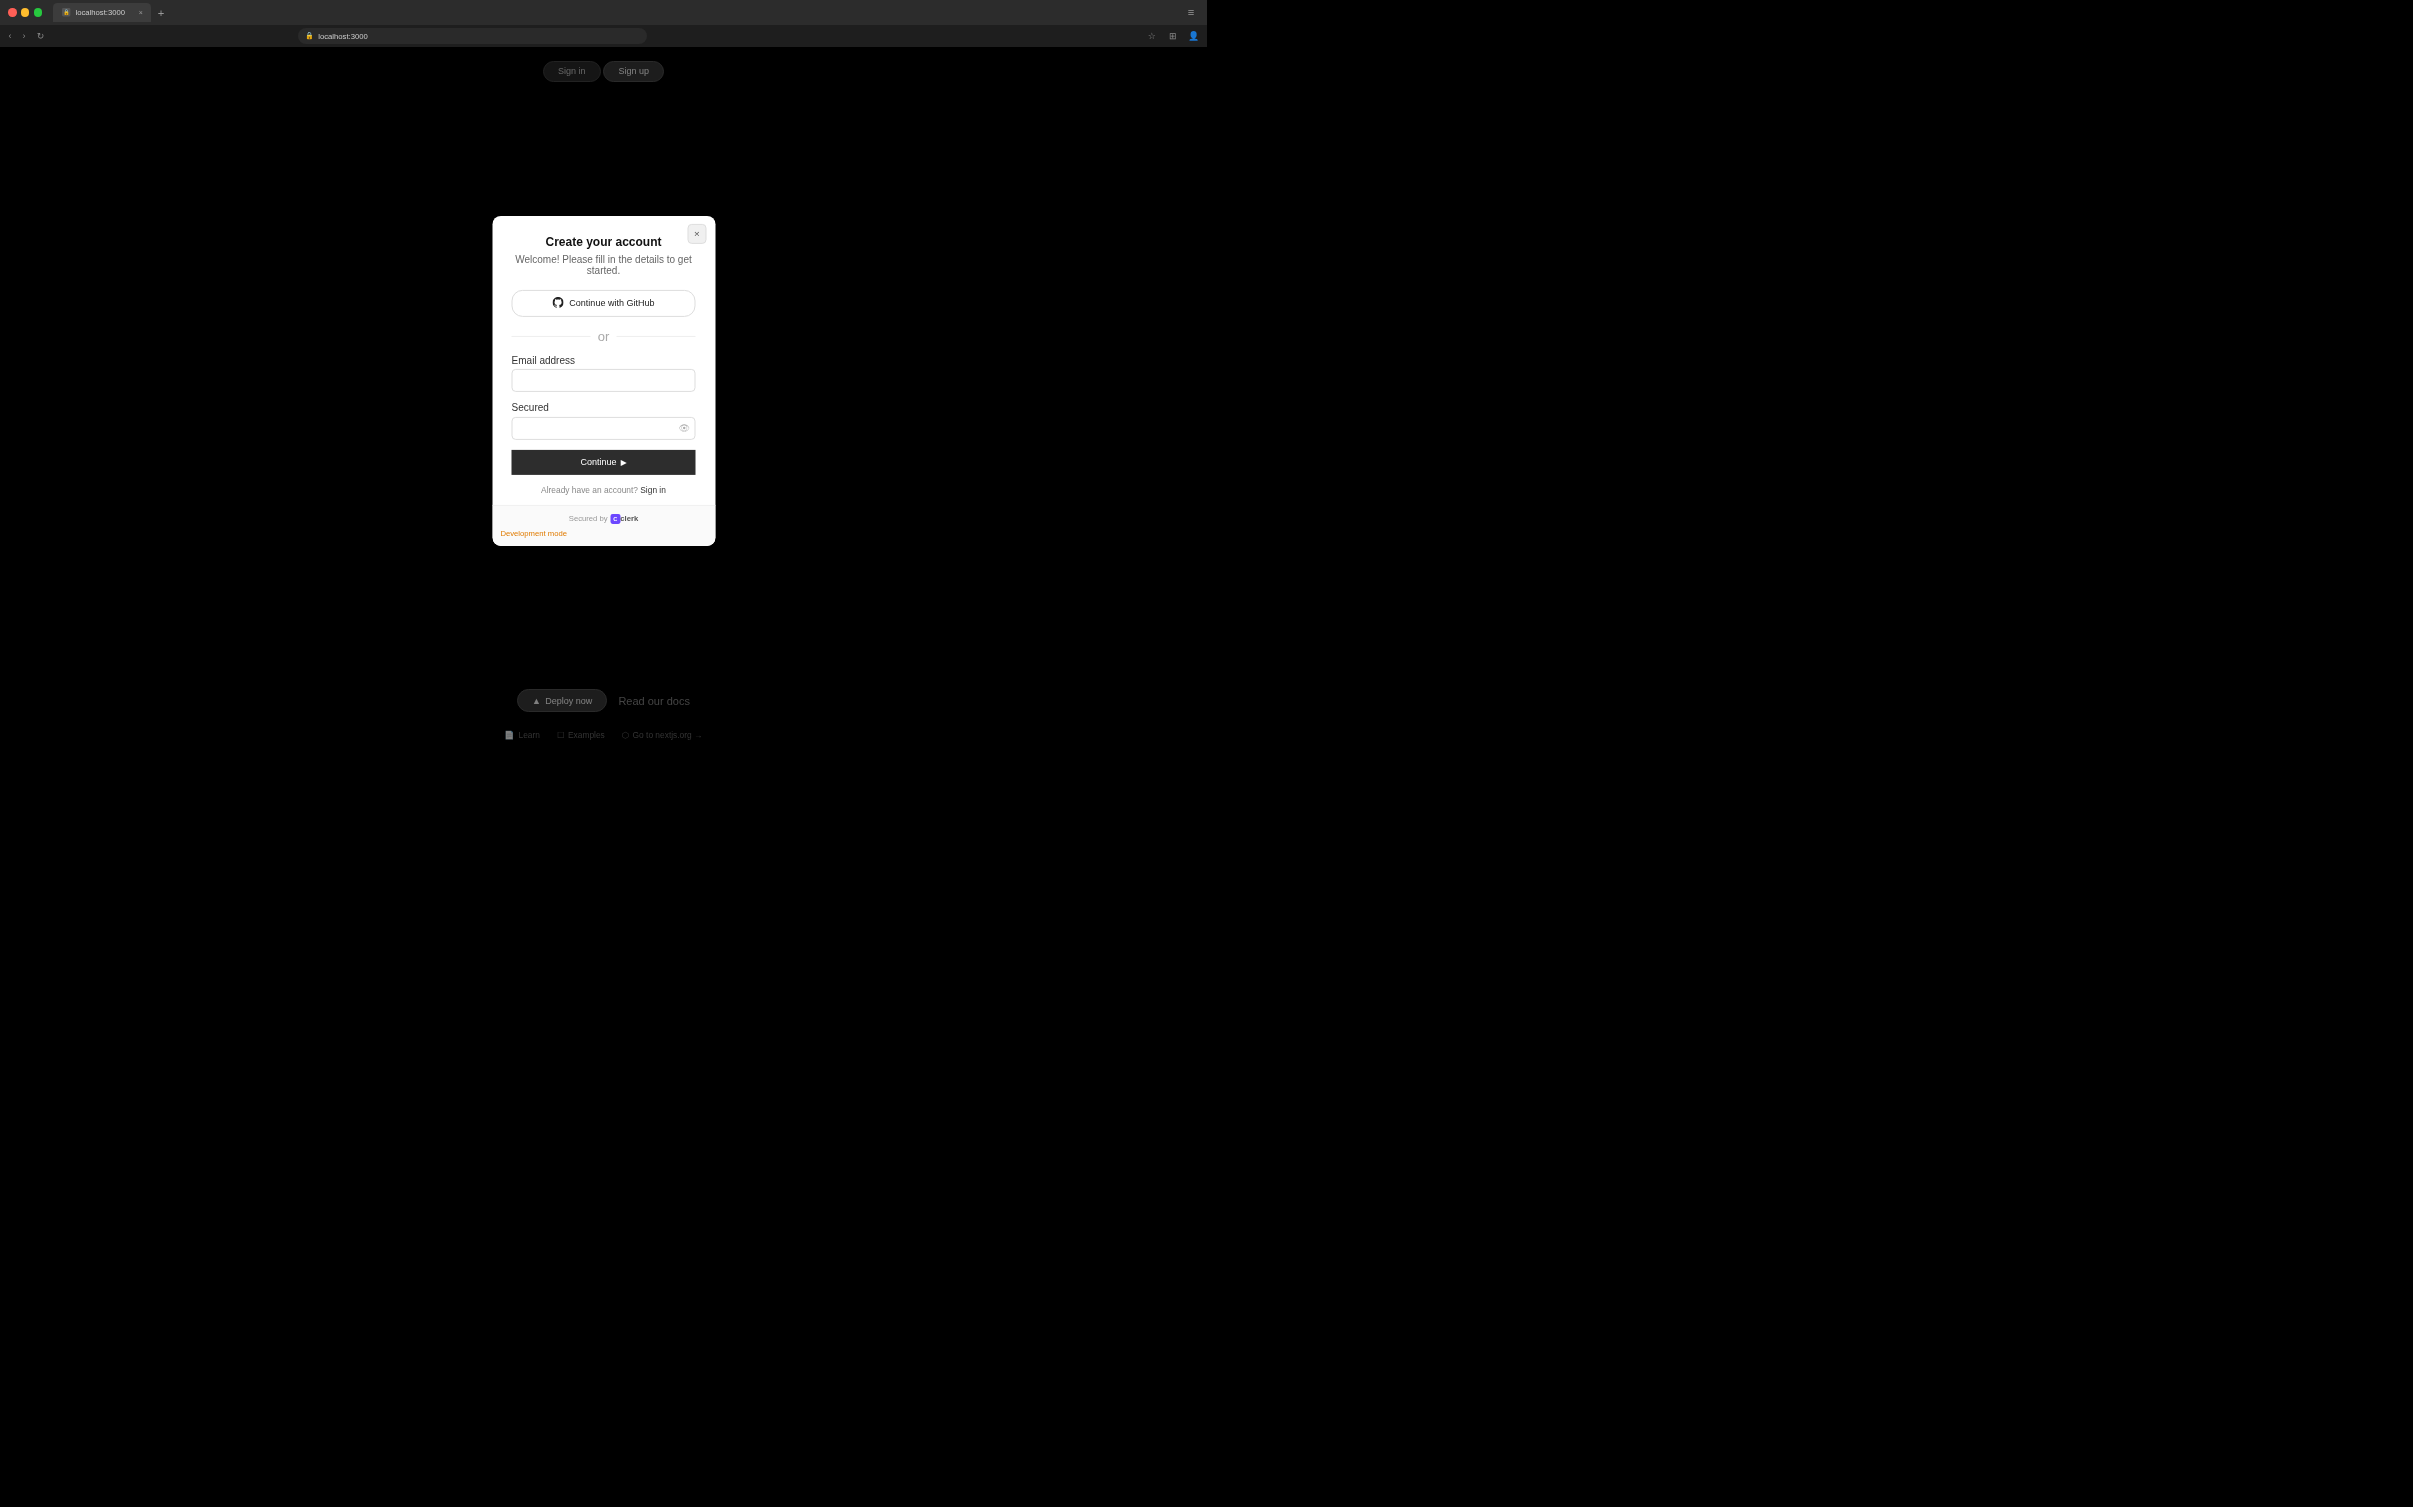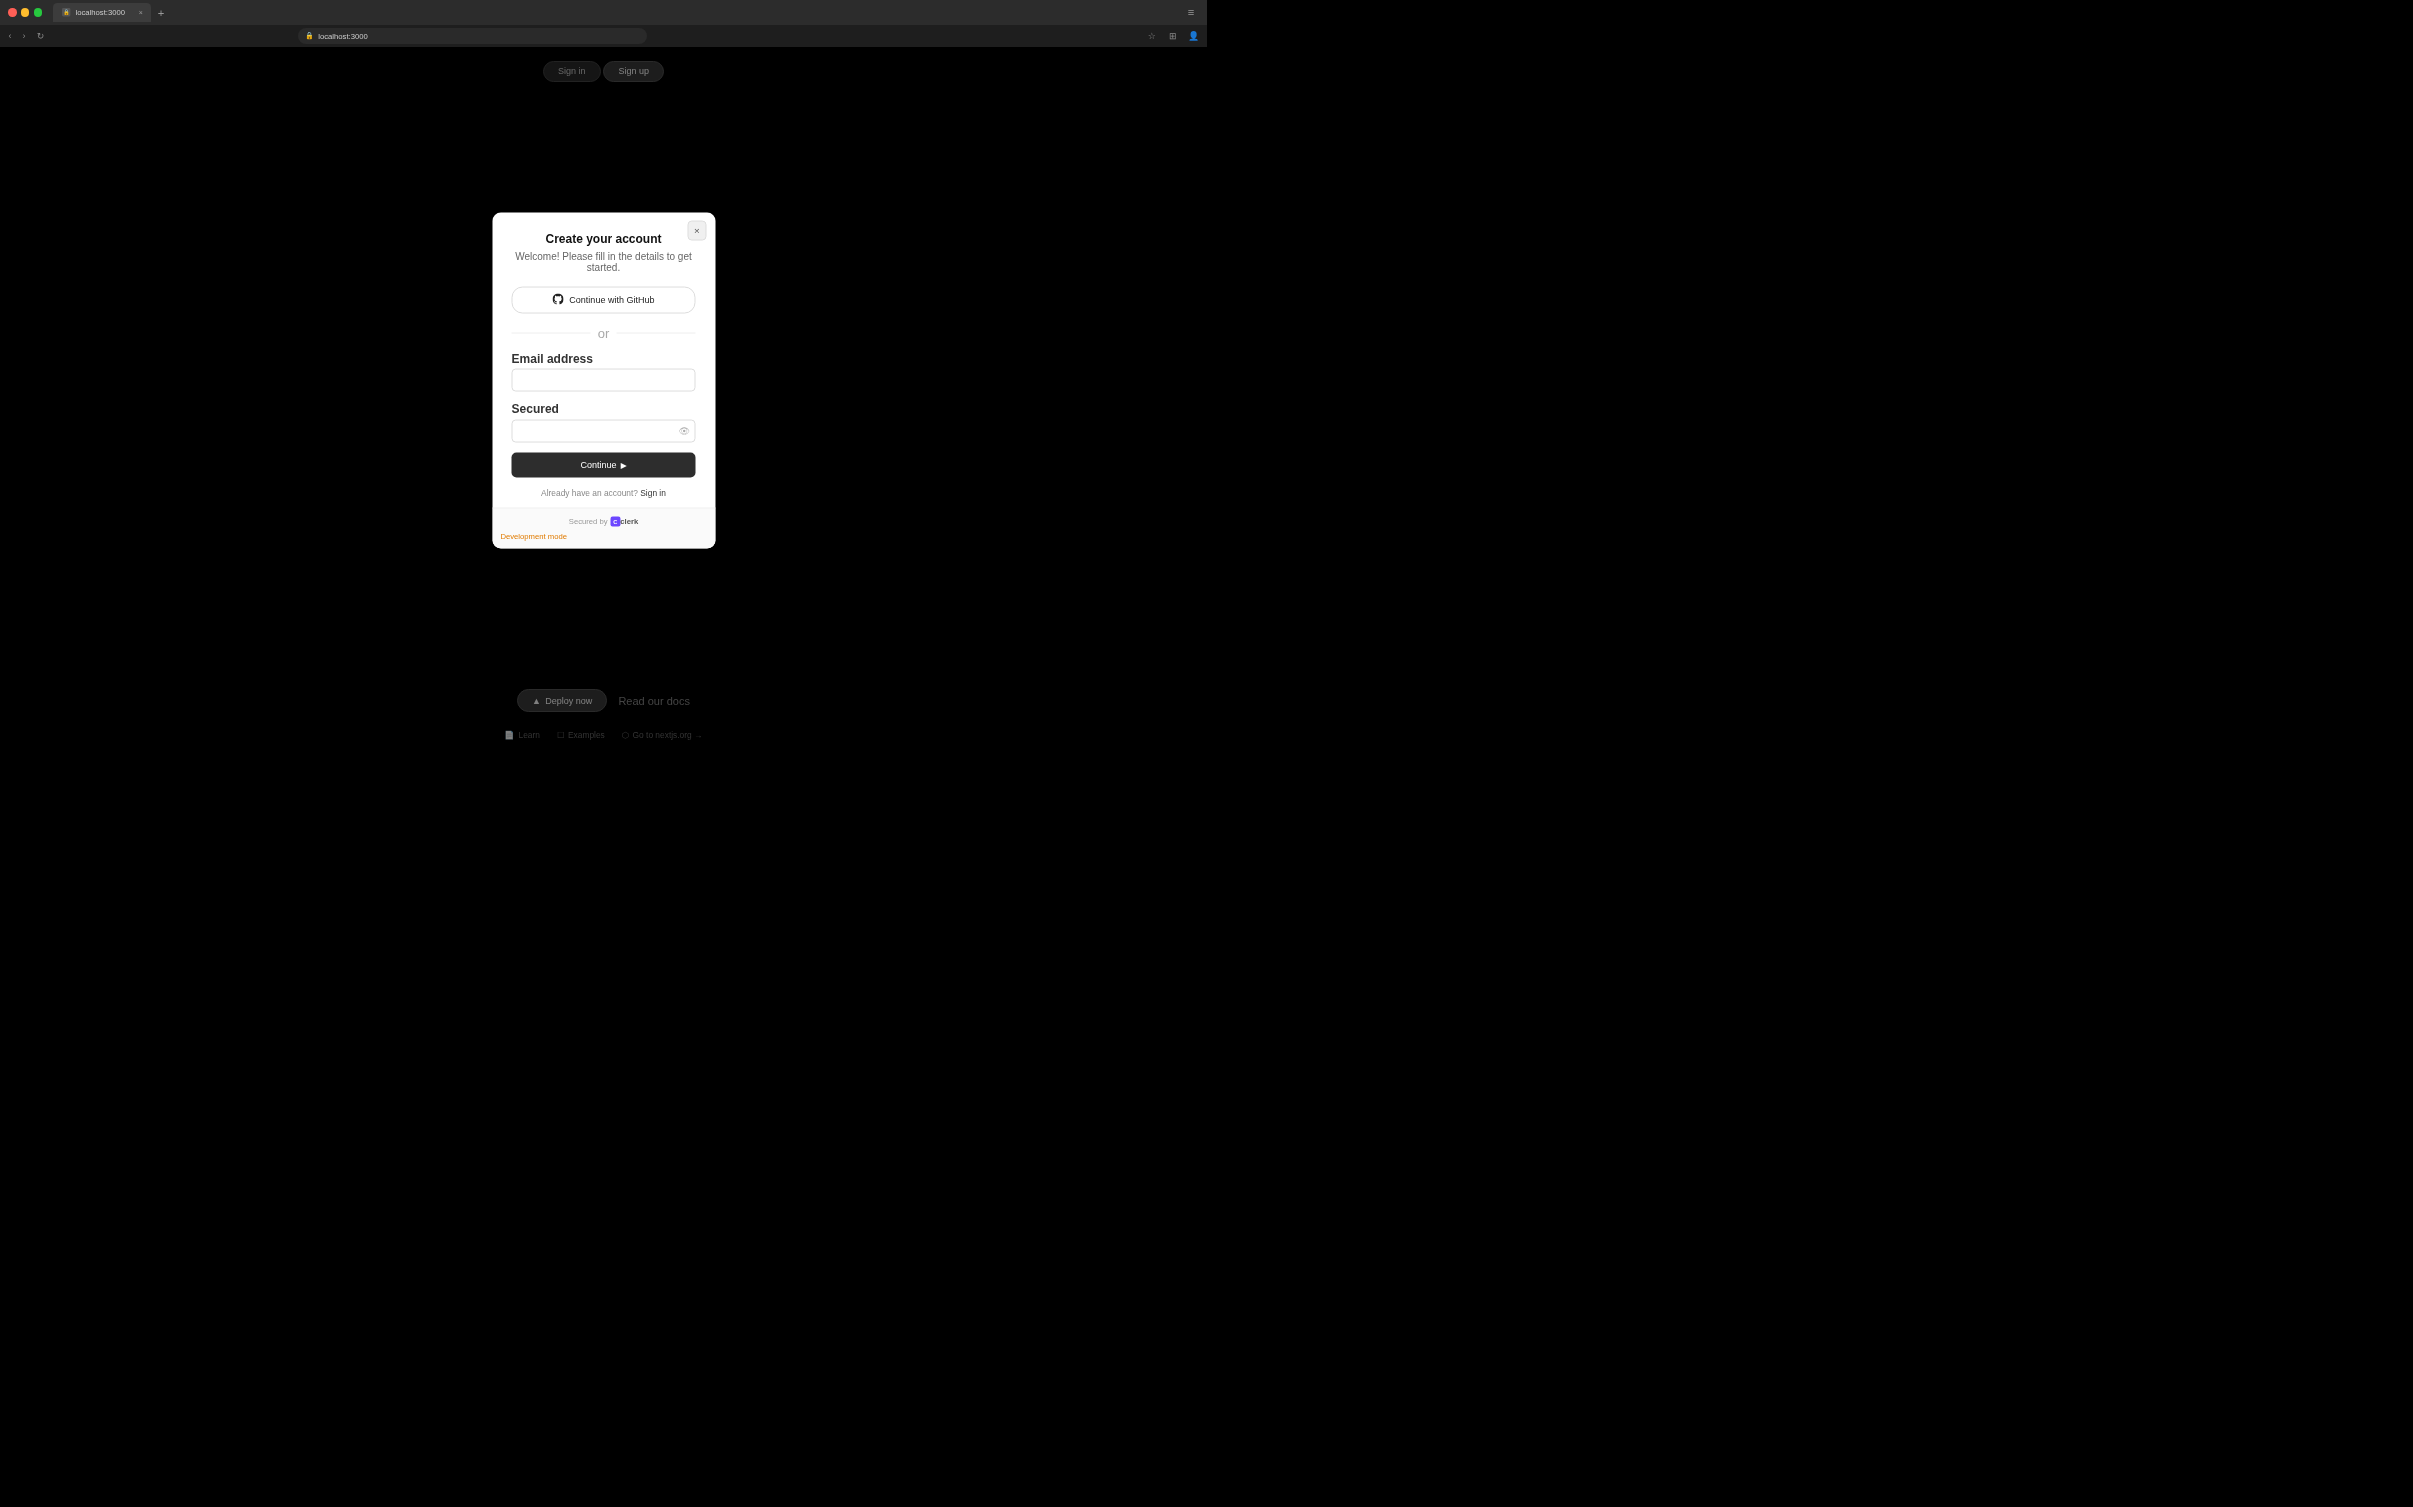--- a/index.html
+++ b/index.html
@@ -346,23 +346,23 @@
       height: 0.7px;
       background: #eee;
     }
 
     .divider-text {
       font-size: 13px;
       color: #aaa;
     }
 
     .field-label {
-      font-size: 12px;
+      font-size: 10px;
       color: #333;
-      font-weight: 700;
+      font-weight: 400;
       margin-bottom: 3.5px;
       display: block;
     }
 
     .field-group {
       margin-bottom: 9.8px;
     }
 
     .text-input {
       width: 100%;
@@ -392,21 +392,21 @@
       cursor: pointer;
       font-size: 9px;
     }
 
     .continue-btn {
       width: 100%;
       padding: 7.7px;
       background: #2d2d2d;
       color: #fff;
       border: none;
-      border-radius: 5px;
+      border-radius: 0;
       font-size: 9px;
       font-weight: 500;
       cursor: pointer;
       display: flex;
       align-items: center;
       justify-content: center;
       gap: 4.2px;
       margin-bottom: 0;
     }
 

